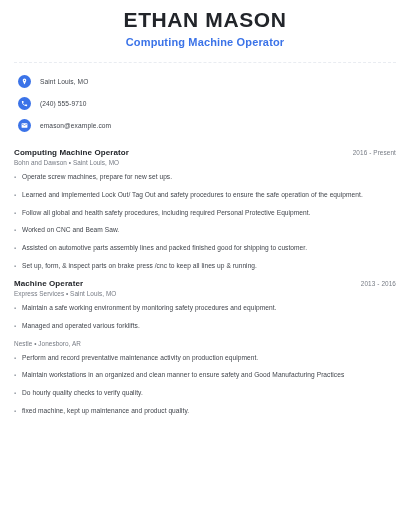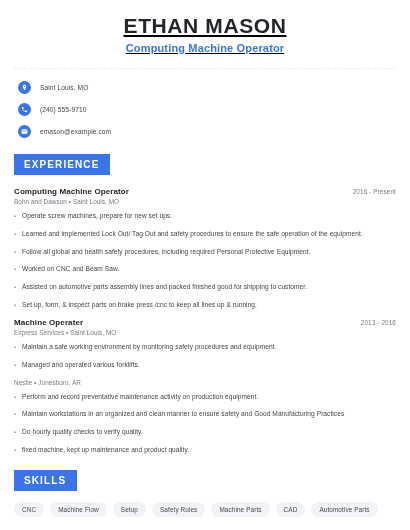--- a/index.html
+++ b/index.html
@@ -13,21 +13,21 @@
   .page {
     width: 410px;
     height: 530px;
     background: #ffffff;
     padding: 0 14px;
     overflow: hidden;
     position: relative;
   }
 
   
-  .header { text-align: center; padding-top: 14px; text-decoration: underline; }
+  .header { text-align: center; padding-top: 8px; }
   .name {
     font-size: 21px;
     font-weight: 700;
     letter-spacing: 0.6px;
     color: #22252a;
     line-height: 1.15;
   }
   .job-title {
     font-size: 11px;
     font-weight: 700;
@@ -174,21 +174,20 @@
         <svg width="7" height="7" viewBox="0 0 24 24" fill="#ffffff">
           <path d="M20 4H4c-1.1 0-2 .9-2 2v12c0 1.1.9 2 2 2h16c1.1 0 2-.9 2-2V6c0-1.1-.9-2-2-2zm0 4.2-8 5-8-5V6l8 5 8-5v2.2z"></path>
         </svg>
       </span>
       <span class="contact-text">emason@example.com</span>
     </div>
 
   </div>
 
   <div class="section">
-    <div class="section-banner">EXPERIENCE</div>
 
     <div class="jobs">
 
       <div class="job">
         <div class="job-head">
           <span class="job-role">Computing Machine Operator</span>
           <span class="job-dates">2016 - Present</span>
         </div>
         <div class="job-meta">Bohn and Dawson • Saint Louis, MO</div>
         <div class="bullets">
@@ -255,29 +254,14 @@
           <div class="bullet">
               <span class="dot">▪</span>
               <span>fixed machine, kept up maintenance and product quality.</span>
             </div>
         </div>
       </div>
 
     </div>
   </div>
 
-  <div class="section">
-    <div class="section-banner">SKILLS</div>
-    <div class="skills-wrap">
-      <div class="skill-tags">
-        <span class="skill-tag">CNC</span>
-        <span class="skill-tag">Machine Flow</span>
-        <span class="skill-tag">Setup</span>
-        <span class="skill-tag">Safety Rules</span>
-        <span class="skill-tag">Machine Parts</span>
-        <span class="skill-tag">CAD</span>
-        <span class="skill-tag">Automotive Parts</span>
-
-      </div>
-    </div>
-  </div>
 
 </div>
 
 </body></html>

